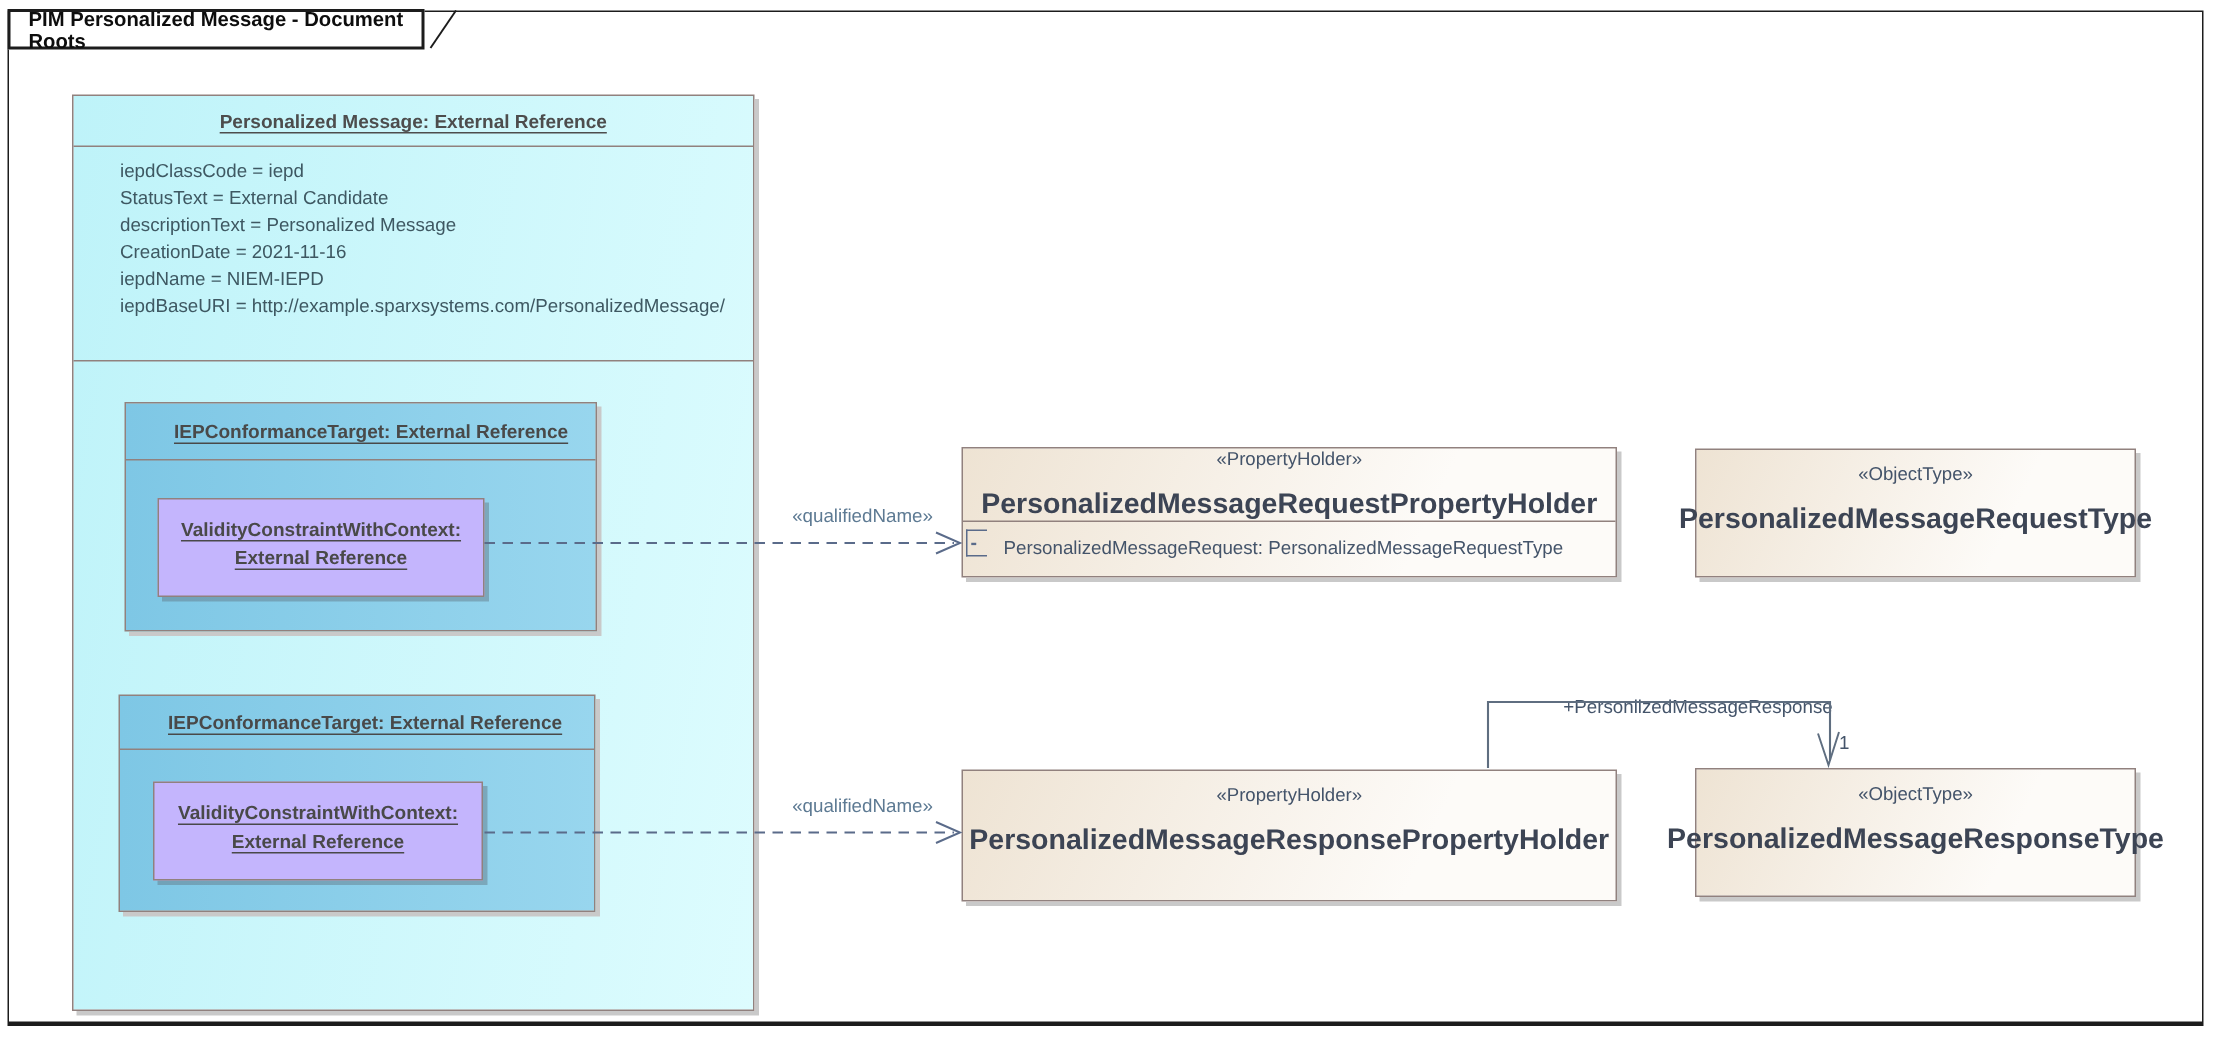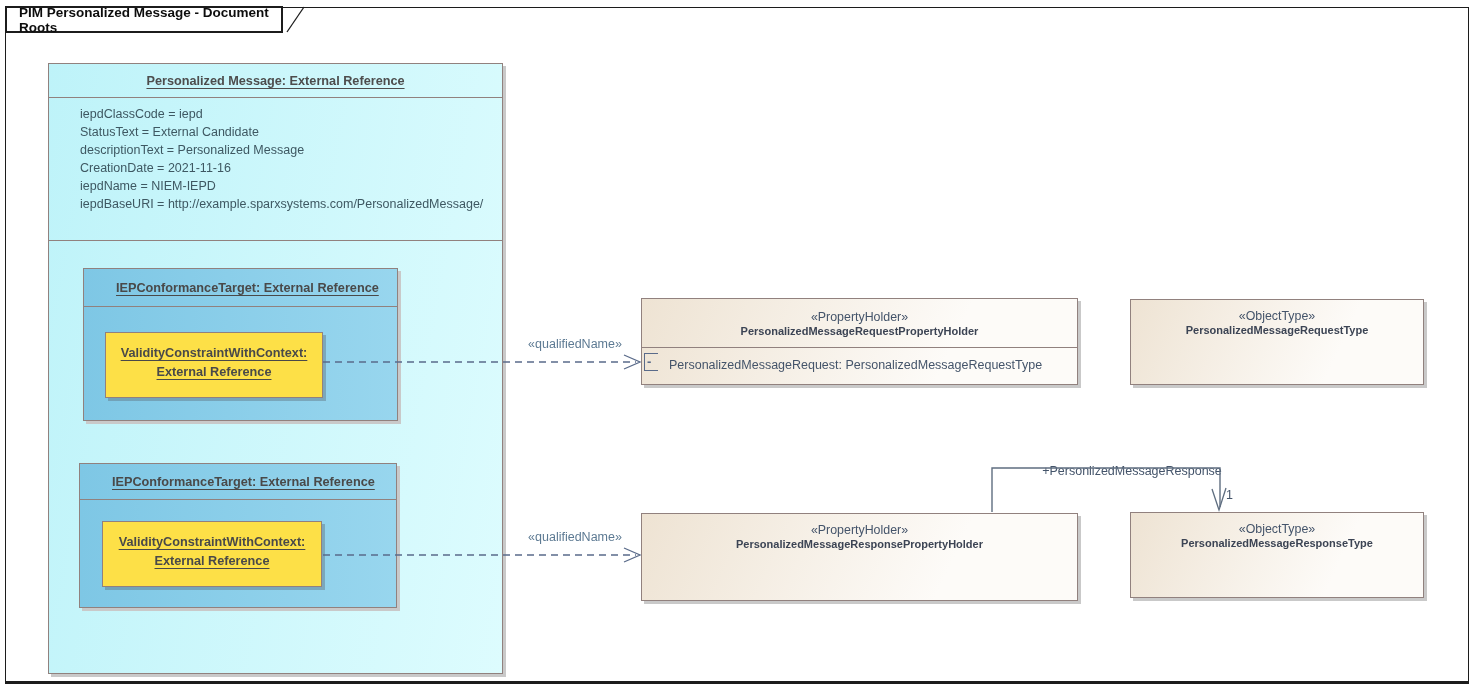--- a/index.html
+++ b/index.html
@@ -29,37 +29,37 @@
   .ct{background:linear-gradient(90deg,#7ec7e5 0%,#98d6ee 100%);}
   .ct1{left:83px;top:268px;width:315px;height:153px;}
   .ct2{left:79px;top:463px;width:318px;height:145px;}
   .ct-header{border-bottom:1.3px solid #91817e;display:flex;align-items:center;justify-content:flex-start;
              font-weight:bold;font-size:12.7px;color:#494949;padding-left:32px;}
   .ct1 .ct-header{height:37px;}
   .ct2 .ct-header{height:35px;}
   .ct-header span{text-decoration:underline;text-underline-offset:3px;}
 
   
-  .vc{background:#fde047;border:1.3px solid #91817e;box-shadow:3px 3px 0 rgba(96,116,128,.45);
+  .vc{background:#c4b5fd;border:1.3px solid #91817e;box-shadow:3px 3px 0 rgba(96,116,128,.45);
       text-align:center;font-weight:bold;font-size:12.7px;color:#494949;line-height:18.5px;padding-top:11px;}
   .vc1{left:105px;top:332px;width:218px;height:66px;}
   .vc2{left:102px;top:521px;width:220px;height:66px;}
   .vc span{display:block;text-decoration:underline;text-underline-offset:3px;}
 
   
   .tan{background:linear-gradient(115deg,#eee3d3 0%,#fdfbf8 70%);}
   .ph1{left:641px;top:298px;width:437px;height:87px;}
   .ot1{left:1130px;top:299px;width:294px;height:86px;}
   .ph2{left:641px;top:513px;width:437px;height:88px;}
   .ot2{left:1130px;top:512px;width:294px;height:86px;}
   .tan-head{display:flex;flex-direction:column;align-items:center;justify-content:center;}
   .ph1 .tan-head{height:48px;border-bottom:1.3px solid #91817e;}
   .ph2 .tan-head,.ot1 .tan-head,.ot2 .tan-head{padding-top:9px;}
   .stereo{font-size:12.4px;color:#44546a;}
-  .tname{font-size:11px;font-weight:bold;color:#3c4454;margin-top:1px;}
+  .tname{font-size:19px;font-weight:bold;color:#3c4454;margin-top:13px;}
   .ph-attr{padding:10px 0 0 27px;font-size:12.5px;color:#44546a;}
 
   
   .minusbox{left:644px;top:353px;width:14px;height:18px;border:1.5px solid #5a6b8a;border-right:none;
             color:#5a6b8a;font-size:13px;font-weight:bold;line-height:15px;padding-left:2px;background:transparent;}
 
   
   .qlabel{width:200px;text-align:center;font-size:12.5px;color:#5d7a93;}
   .q1{left:475px;top:337px;}
   .q2{left:475px;top:530px;}

